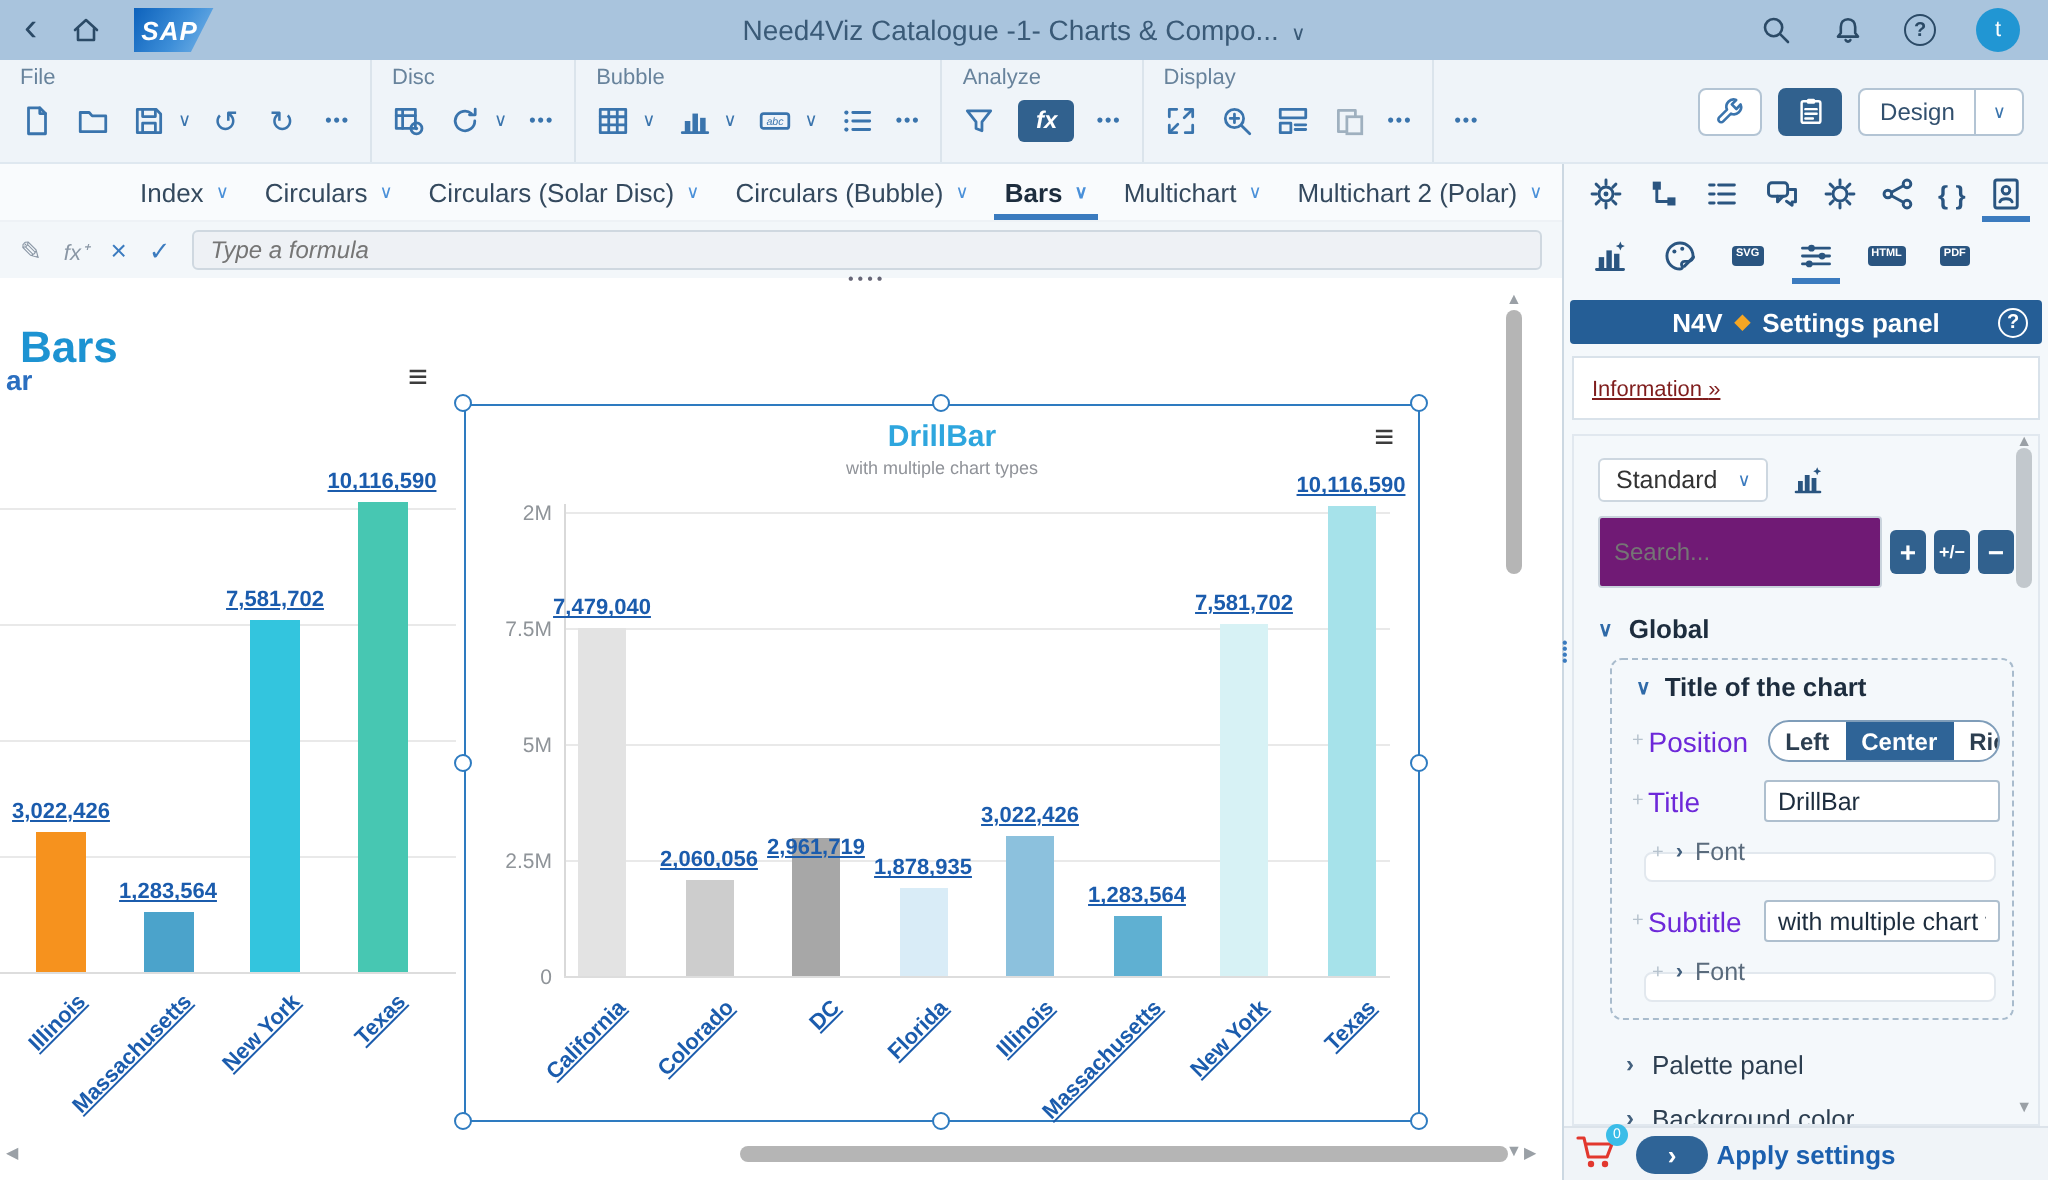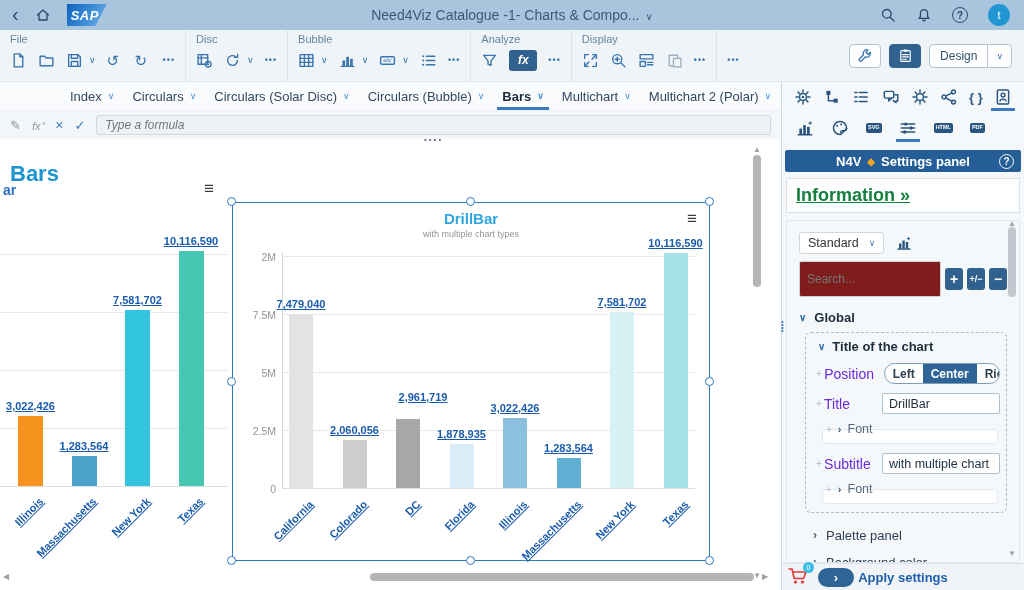--- a/index.html
+++ b/index.html
@@ -126,32 +126,32 @@
 
   .settings-header { margin:6px 3px 0; height:22px; background:#255e96; border-radius:2px;
     color:#fff; font-size:13px; font-weight:bold; display:flex; align-items:center;
     justify-content:center; gap:6px; position:relative;}
   .settings-header .diamond { color:#f5a623; font-size:10px;}
   .settings-header .hcirc { position:absolute; right:7px; width:15px; height:15px;
     border:1.5px solid #fff; border-radius:50%; font-size:10px; display:flex;
     align-items:center; justify-content:center; cursor:pointer;}
 
   .info-box { margin:6px 4px 0; background:#fff; border:1px solid #d9e2ea; padding:6px 9px;}
-  .link { color:#15803d; font-weight:bold; text-decoration:underline; font-size:18px;
+  .link { color:#7f1d1d; font-weight:normal; text-decoration:underline; font-size:11px;
     cursor:pointer;}
 
   .settings-card { margin:7px 4px 0; background:#f4f8fb; border:1px solid #e1e8ef;
     flex:1; position:relative; padding:9px 12px 0; overflow:hidden;}
   .ds-row { display:flex; align-items:center; gap:10px; height:26px;}
   .select { height:22px; background:#fff; border:1px solid #cdd7e0; border-radius:3px;
     display:flex; align-items:center; gap:10px; padding:0 8px; font-size:12.5px; color:#333;
     cursor:pointer;}
   .select .schev { font-size:9px; color:#3b7bbf;}
   .search-row { display:flex; align-items:center; gap:4px; margin-top:5px;}
-  .search-input { width:142px; height:22px; background:#7f1d1d; border:1px solid #c9d3dc;
+  .search-input { width:142px; height:22px; background:#701a75; border:1px solid #c9d3dc;
     border-radius:2px; font-size:12px; color:#8a97a5; padding:17px 7px;
     font-family:"Liberation Sans", sans-serif;}
   .blue-sq { width:23px; height:22px; background:#31618e; color:#fff; border-radius:3px;
     display:flex; align-items:center; justify-content:center; font-size:14px; font-weight:bold;
     cursor:pointer;}
   .blue-sq.small-t { font-size:9px; }
 
   .global-row { margin-top:13px; display:flex; align-items:center; gap:8px;
     font-size:13px; font-weight:bold; color:#1d2d3e;}
   .chev-blue { color:#2f6aa8; font-size:10px; font-weight:bold;}
@@ -478,21 +478,21 @@
             <div class="y-tick" style="left: 13px; top: 48px;">2M</div>
             <div class="axisline-v" style="left: 49px; top: 49px; height: 236px;"></div>
             <div class="gridline" style="left: 49px; width: 413px; top: 285px; background: rgb(221, 221, 221);"></div>
             <div class="bar" style="left: 56px; top: 111.486px; width: 24px; height: 173.514px; background: rgb(227, 227, 227);"></div>
             <div class="val-label" style="left: 68px; top: 95.4863px;">7,479,040</div>
             <div class="x-label" style="left: 74px; top: 295px;">California</div>
             <div class="bar" style="left: 109.5px; top: 237.207px; width: 24px; height: 47.7933px; background: rgb(205, 205, 205);"></div>
             <div class="val-label" style="left: 121.5px; top: 221.207px;">2,060,056</div>
             <div class="x-label" style="left: 127.5px; top: 295px;">Colorado</div>
             <div class="bar" style="left: 163px; top: 216.288px; width: 24px; height: 68.7119px; background: rgb(167, 167, 167);"></div>
-            <div class="val-label" style="left: 175px; top: 188px; margin-left: 15px;">2,961,719</div>
+            <div class="val-label" style="left: 175px; top: 215px;">2,961,719</div>
             <div class="x-label" style="left: 181px; top: 295px;">DC</div>
             <div class="bar" style="left: 216.5px; top: 241.409px; width: 24px; height: 43.5913px; background: rgb(217, 236, 247);"></div>
             <div class="val-label" style="left: 228.5px; top: 225.409px;">1,878,935</div>
             <div class="x-label" style="left: 234.5px; top: 295px;">Florida</div>
             <div class="bar" style="left: 270px; top: 214.88px; width: 24px; height: 70.1203px; background: rgb(140, 193, 221);"></div>
             <div class="val-label" style="left: 282px; top: 198.88px;">3,022,426</div>
             <div class="x-label" style="left: 288px; top: 295px;">Illinois</div>
             <div class="bar" style="left: 323.5px; top: 255.221px; width: 24px; height: 29.7787px; background: rgb(95, 176, 210);"></div>
             <div class="val-label" style="left: 335.5px; top: 239.221px;">1,283,564</div>
             <div class="x-label" style="left: 341.5px; top: 295px;">Massachusetts</div>

